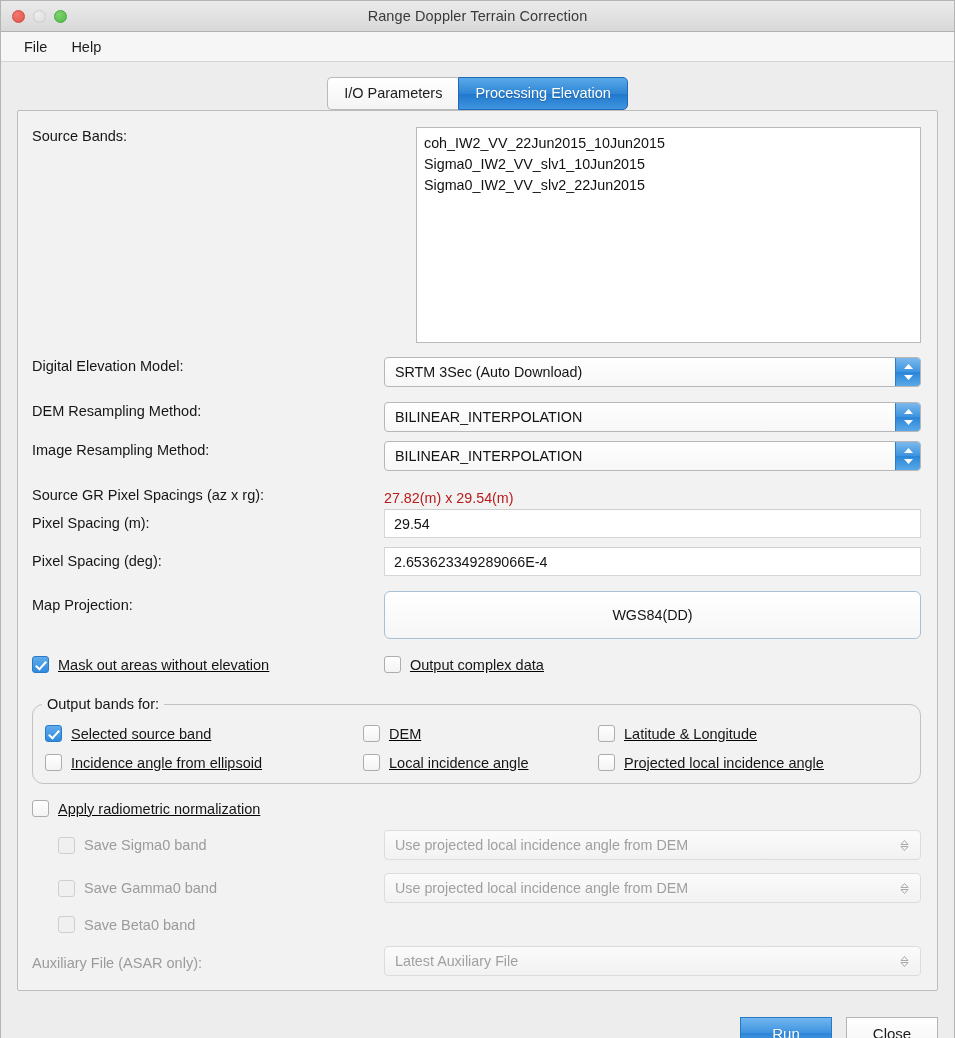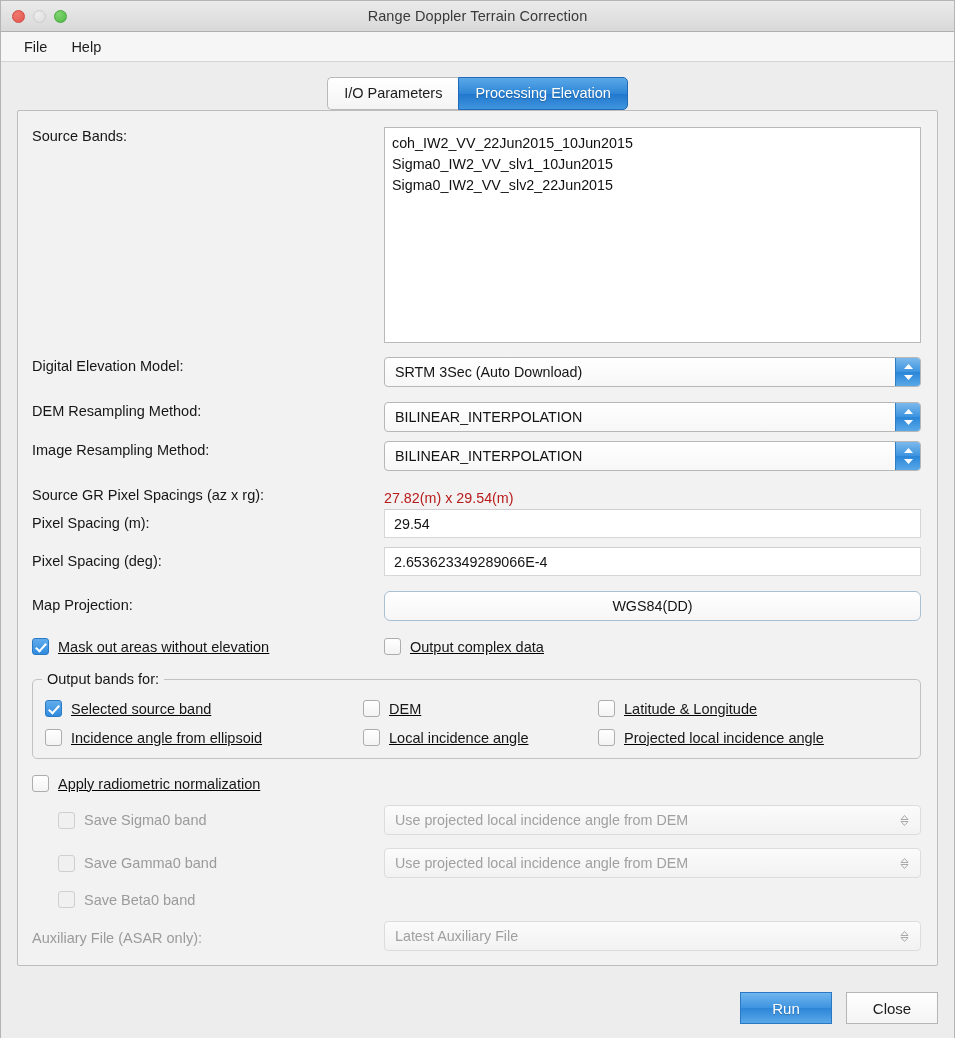--- a/index.html
+++ b/index.html
@@ -103,21 +103,21 @@
 
   .row { display: flex; align-items: flex-start; }
   .lbl {
     font-size: 14.5px; color: #161616;
     flex: 0 0 352px;
     line-height: 1.25;
   }
   .field { flex: 1 1 auto; }
 
   
-  .srcrow { margin-bottom: 14px; }
+  .srcrow { margin-bottom: 14px; gap: 32px; }
   .bandlist {
     height: 216px;
     background: #ffffff;
     border: 1px solid #b9b9b9;
     padding: 5px 7px;
     overflow: hidden;
   }
   .band {
     font-size: 14.3px; color: #111;
     line-height: 21px; white-space: nowrap;
@@ -157,21 +157,21 @@
     background: #ffffff;
     border: 1px solid #d6d6d6;
     border-top-color: #cfcfcf;
     display: flex; align-items: center;
     padding-left: 9px;
     font-size: 14.3px; color: #141414;
   }
 
   
   .projbtn {
-    height: 30px;
+    height: 48px;
     background: linear-gradient(to bottom,#ffffff,#f6f6f6);
     border: 1px solid #a9c0d4;
     border-radius: 6px;
     display: flex; align-items: center; justify-content: center;
     font-size: 14.3px; color: #141414;
   }
 
   
   .cbline { display: flex; align-items: center; text-decoration: underline; }
   .cb {
@@ -196,22 +196,22 @@
   .cb.disabled {
     background: #f0f0f0; border-color: #cfcfcf;
   }
   .cblabel { font-size: 14.5px; color: #161616; white-space: nowrap; }
   .cblabel.dim { color: #9b9b9b; }
 
   
   .groupbox {
     position: relative;
     border: 1px solid #c2c2c2;
-    border-radius: 5px;
-    margin-top: 24px;
+    border-radius: 11px;
+    margin-top: 31px;
     padding: 20px 10px 12px 12px;
   }
   .groupbox-title {
     position: absolute; top: -9px; left: 9px;
     background: #f2f2f2;
     padding: 0 5px;
     font-size: 14.5px; color: #161616;
   }
   .gb-row { display: flex; align-items: center; margin-bottom: 12px; }
   .gb-row:last-child { margin-bottom: 0; }

